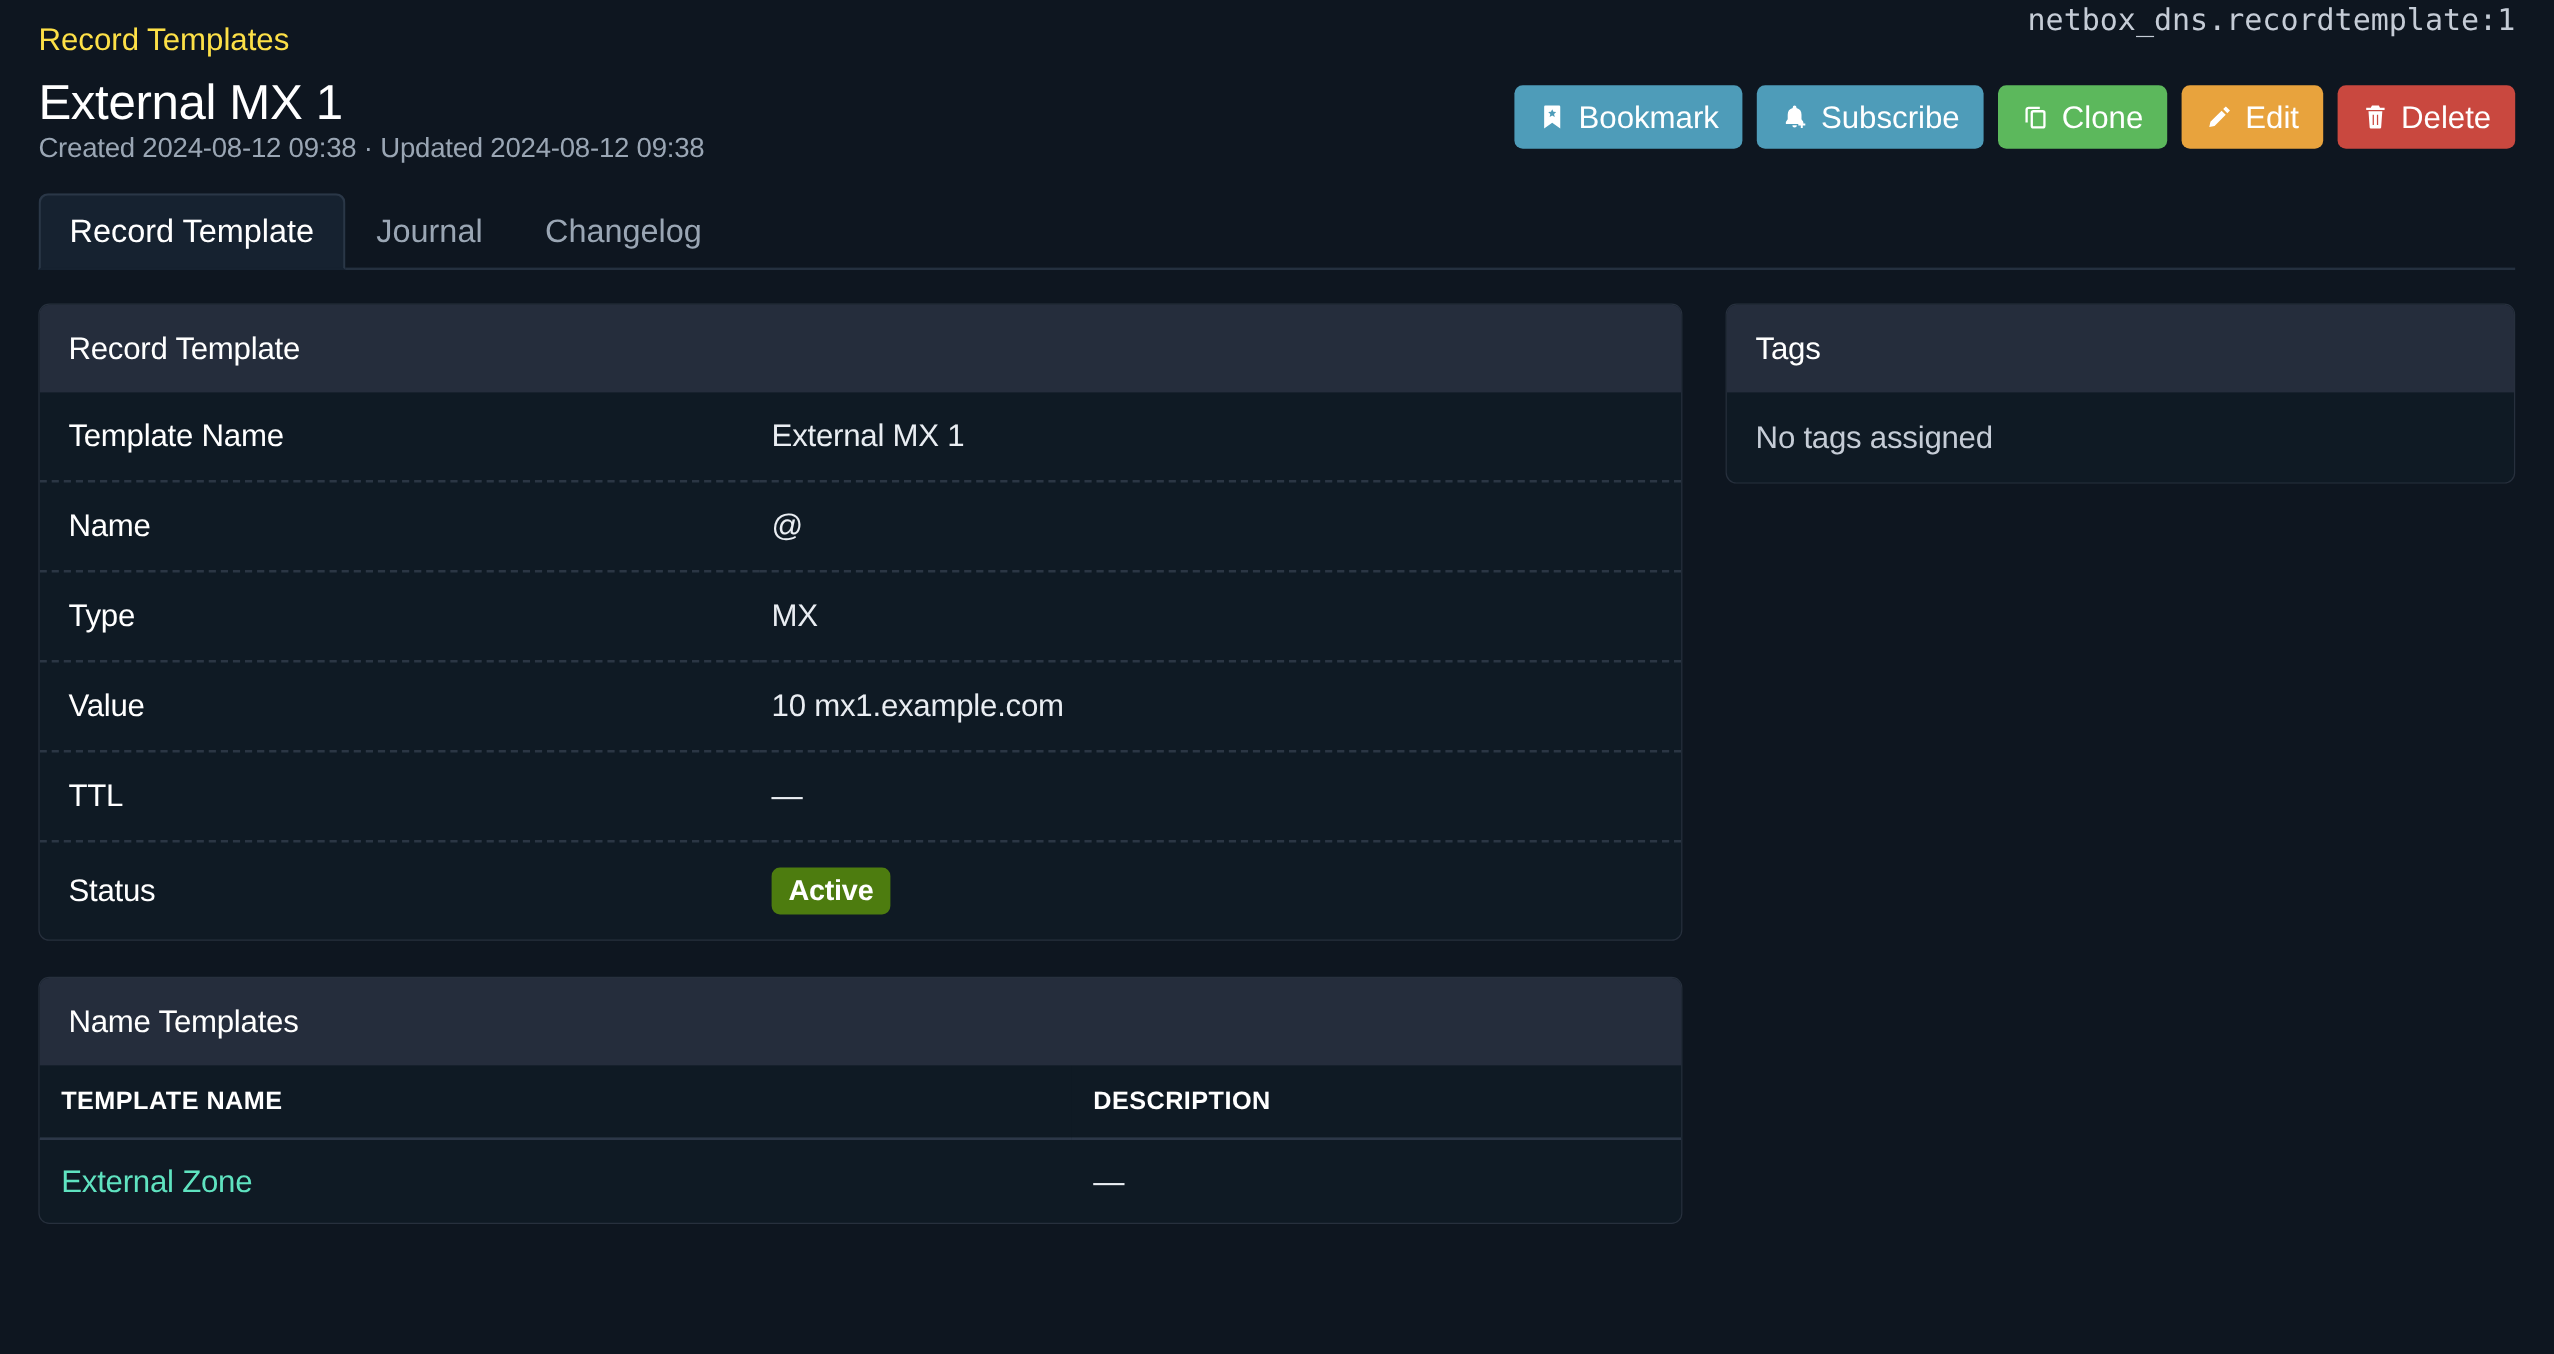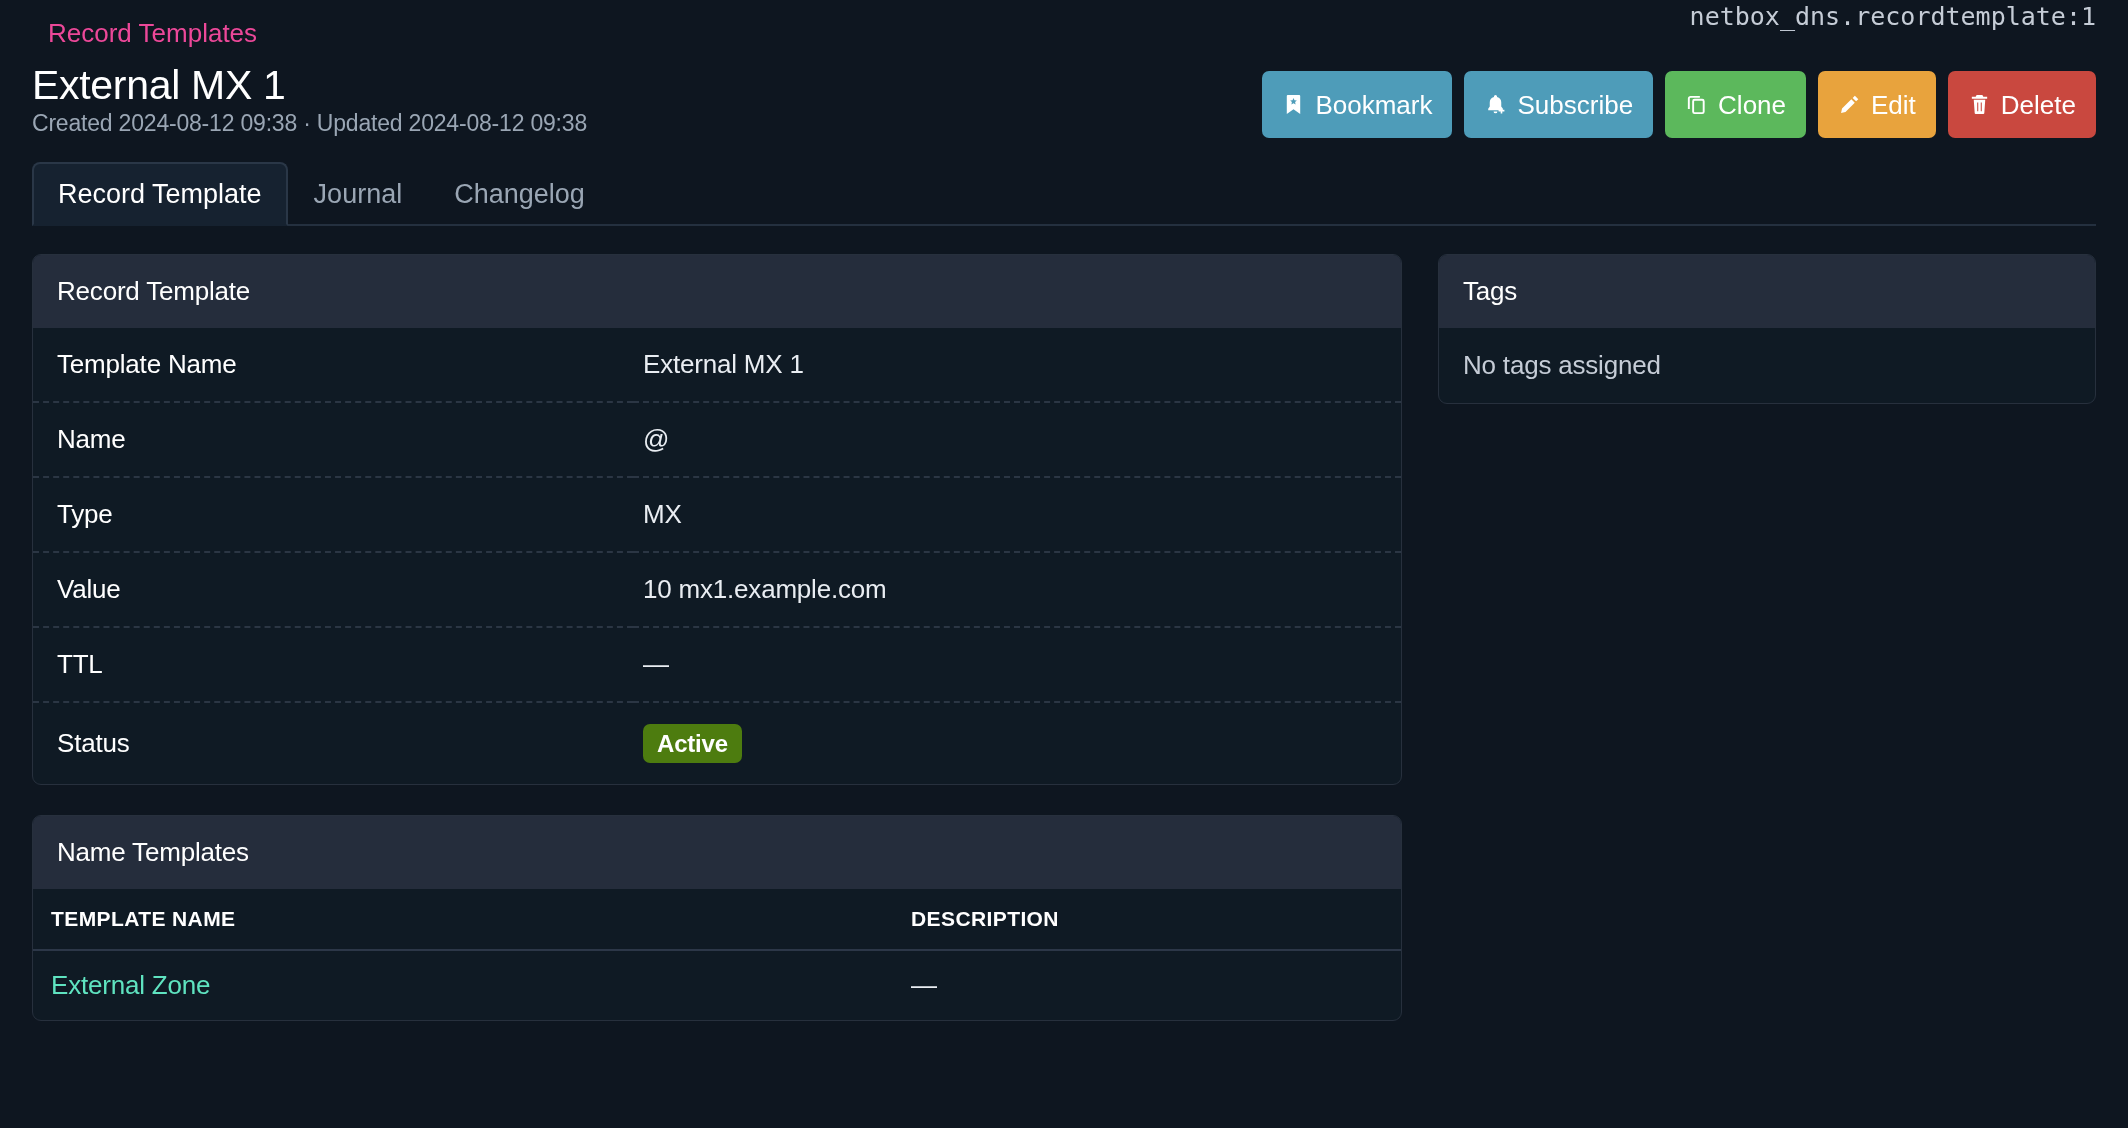--- a/index.html
+++ b/index.html
@@ -31,25 +31,24 @@
     top: 2px;
     right: 0;
     font-family: "DejaVu Sans Mono", "Liberation Mono", monospace;
     font-size: 25px;
     color: #c5ccd6;
     letter-spacing: 0px;
   }
 
   .breadcrumb {
     font-size: 26px;
-    color: #ec4899;
+    color: #fde047;
     text-decoration: none;
     display: inline-block;
     line-height: 1.2;
-    margin-left: 16px;
   }
 
   .title-row {
     display: flex;
     align-items: flex-start;
     justify-content: space-between;
     margin-top: 14px;
   }
 
   .page-title {
@@ -72,21 +71,21 @@
     display: flex;
     gap: 12px;
     align-items: center;
     padding-top: 8px;
   }
 
   .btn {
     display: inline-flex;
     align-items: center;
     gap: 10px;
-    height: 67px;
+    height: 53px;
     padding: 0 20px;
     border: none;
     border-radius: 7px;
     font-size: 26px;
     font-family: "Liberation Sans", sans-serif;
     color: #ffffff;
     cursor: pointer;
     white-space: nowrap;
     line-height: 1;
   }

